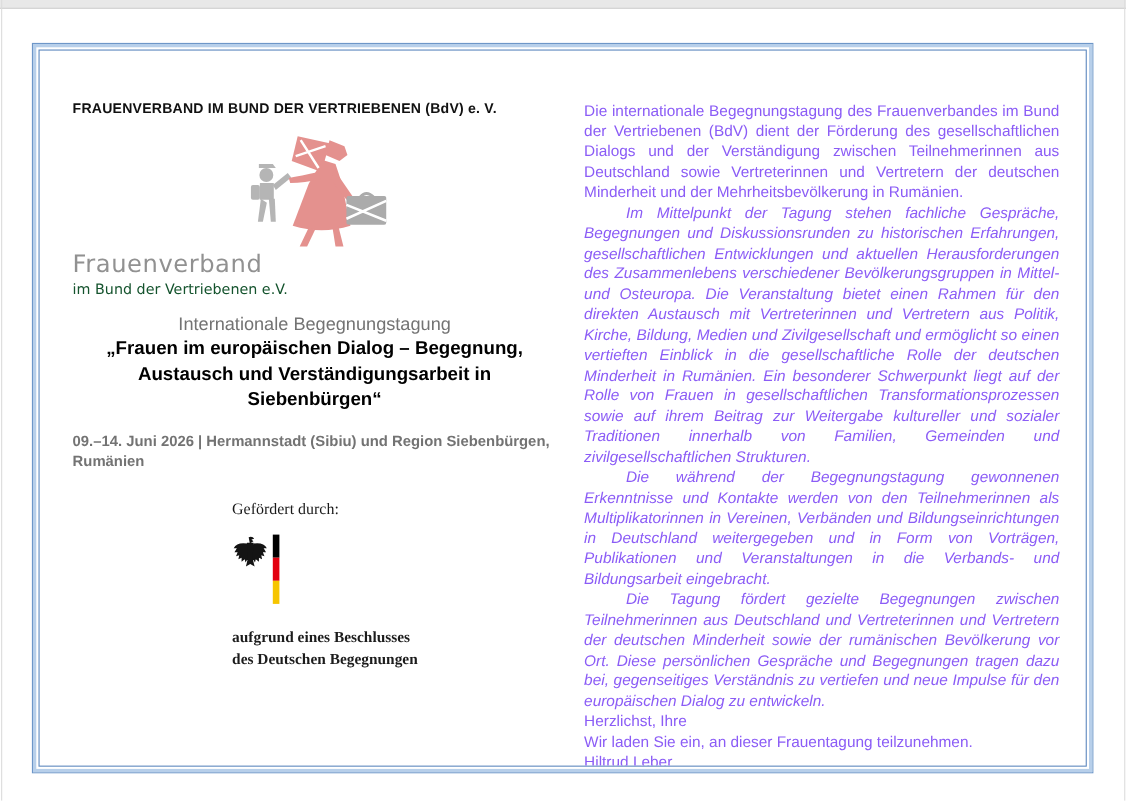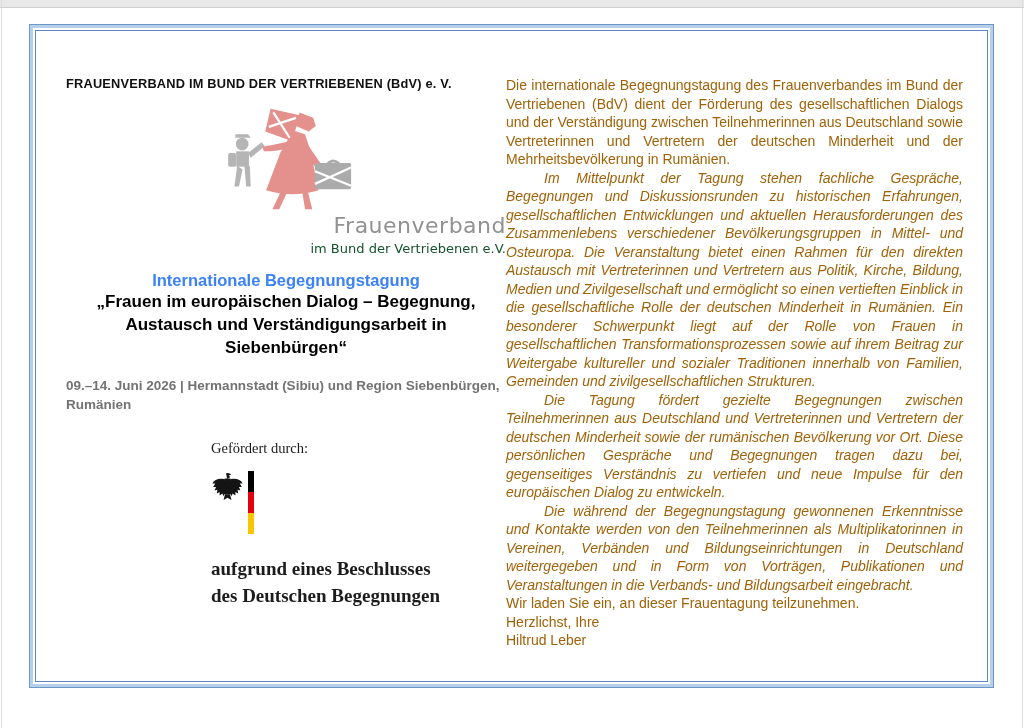--- a/index.html
+++ b/index.html
@@ -13,54 +13,54 @@
   .topbar {
     position: absolute; top: 0; left: 0; right: 0;
     height: 8px; background: #e8e8e8; border-bottom: 1px solid #cfcfcf;
   }
   .edge { position: absolute; top: 0; bottom: 0; width: 1px; background: #dcdcdc; }
   .edge-l { left: 1px; }
   .edge-r { left: 1022px; }
 
   
   .frame {
-    position: absolute; left: 29px; top: 24px;
+    position: absolute; left: 29px; top: 39px;
     width: 965px; height: 664px;
     border: 1px solid #6d96c8;
   }
   .band { width: 100%; height: 100%; border: 3px solid #b7cfea; }
   .inner {
     margin: 2px; height: calc(100% - 4px);
     border: 1px solid #5d88be;
     overflow: hidden;
   }
   .content {
     display: flex;
     padding: 45px 24px 0 30px;
   }
 
   
   .col-left { width: 440px; flex: 0 0 440px; }
   .org-header {
     font-size: 12.8px; font-weight: bold; color: #111;
     letter-spacing: 0.2px; white-space: nowrap;
   }
-  .logo-wrap { text-align: right; margin-top: 16px; }
+  .logo-wrap { text-align: left; margin-top: 16px; }
   .logo-wrap svg { display: block; margin: 0 auto; }
   .logo-name {
     font-family: "DejaVu Sans", sans-serif;
     font-size: 22px; color: #919191; letter-spacing: 0.5px; margin-top: 2px;
   }
   .logo-sub {
     font-family: "DejaVu Sans", sans-serif;
     font-size: 13px; color: #14532d; margin-top: 3px;
   }
   .doc-title {
-    text-align: center; font-weight: bold; font-size: 16.5px;
-    color: #3b82f6; margin-top: 15px;
+    text-align: center; font-weight: normal; font-size: 16.5px;
+    color: #737373; margin-top: 15px;
   }
   .doc-subtitle {
     text-align: center; font-weight: bold; font-size: 17px;
     color: #000; margin-top: 1px; line-height: 1.35;
     hyphens: auto;
   }
   .date-loc {
     font-weight: bold; font-size: 13.5px; color: #737373;
     margin-top: 16px; line-height: 1.45; hyphens: auto;
   }
@@ -76,27 +76,27 @@
   .flag-black { background: #000000; }
   .flag-red   { background: #e3000f; }
   .flag-gold  { background: #f6c500; }
   .bmi-text {
     margin-left: 9px; margin-top: 2px;
     font-size: 12.5px; line-height: 1.3; color: #111;
   }
   .funding-note {
     margin-top: 22px;
     font-family: "Liberation Serif", serif; font-weight: 600;
-    font-size: 19px; line-height: 1.4; color: #1c1c1c;
+    font-size: 14px; line-height: 1.4; color: #1c1c1c;
   }
 
   
   .col-right {
-    flex: 1; 
-    font-size: 14px; line-height: 18.5px; color: #a16207;
+    flex: 1; margin-left: 25px;
+    font-size: 14px; line-height: 18.5px; color: #8b5cf6;
     text-align: justify; hyphens: auto;
   }
   .col-right p { margin: 0; }
   .col-right p.indent { text-indent: 38px; font-style: italic; }
 </style>
 </head>
 <body>
 
 <div class="topbar"></div>
 <div class="edge edge-l"></div>
@@ -170,23 +170,23 @@
         <div class="funding-note">
           <div>aufgrund eines Beschlusses</div>
           <div>des Deutschen Begegnungen</div>
         </div>
       </div>
     </div>
 
     <div class="col-right">
       <p class="jp">Die internationale Begegnungstagung des Frauenverbandes im Bund der Vertriebenen (BdV) dient der Förderung des gesellschaftlichen Dialogs und der Verständigung zwischen Teilnehmerinnen aus Deutschland sowie Vertreterinnen und Vertretern der deutschen Minderheit und der Mehrheitsbevölkerung in Rumänien.</p>
       <p class="jp indent">Im Mittelpunkt der Tagung stehen fachliche Gespräche, Begegnungen und Diskussionsrunden zu historischen Erfahrungen, gesellschaftlichen Entwicklungen und aktuellen Herausforderungen des Zusammenlebens verschiedener Bevölkerungsgruppen in Mittel- und Osteuropa. Die Veranstaltung bietet einen Rahmen für den direkten Austausch mit Vertreterinnen und Vertretern aus Politik, Kirche, Bildung, Medien und Zivilgesellschaft und ermöglicht so einen vertieften Einblick in die gesellschaftliche Rolle der deutschen Minderheit in Rumänien. Ein besonderer Schwerpunkt liegt auf der Rolle von Frauen in gesellschaftlichen Transformationsprozessen sowie auf ihrem Beitrag zur Weitergabe kultureller und sozialer Traditionen innerhalb von Familien, Gemeinden und zivilgesellschaftlichen Strukturen.</p>
+      <p class="jp indent">Die während der Begegnungstagung gewonnenen Erkenntnisse und Kontakte werden von den Teilnehmerinnen als Multiplikatorinnen in Vereinen, Verbänden und Bildungseinrichtungen in Deutschland weitergegeben und in Form von Vorträgen, Publikationen und Veranstaltungen in die Verbands- und Bildungsarbeit eingebracht.</p>
       <p class="jp indent">Die Tagung fördert gezielte Begegnungen zwischen Teilnehmerinnen aus Deutschland und Vertreterinnen und Vertretern der deutschen Minderheit sowie der rumänischen Bevölkerung vor Ort. Diese persönlichen Gespräche und Begegnungen tragen dazu bei, gegenseitiges Verständnis zu vertiefen und neue Impulse für den europäischen Dialog zu entwickeln.</p>
-      <p class="jp indent">Die während der Begegnungstagung gewonnenen Erkenntnisse und Kontakte werden von den Teilnehmerinnen als Multiplikatorinnen in Vereinen, Verbänden und Bildungseinrichtungen in Deutschland weitergegeben und in Form von Vorträgen, Publikationen und Veranstaltungen in die Verbands- und Bildungsarbeit eingebracht.</p>
+      <p class="jp">Herzlichst, Ihre</p>
       <p class="jp">Wir laden Sie ein, an dieser Frauentagung teilzunehmen.</p>
-      <p class="jp">Herzlichst, Ihre</p>
       <p class="jp">Hiltrud Leber</p>
     </div>
 
    </div>
   </div>
  </div>
 </div>
 
 </body></html>

